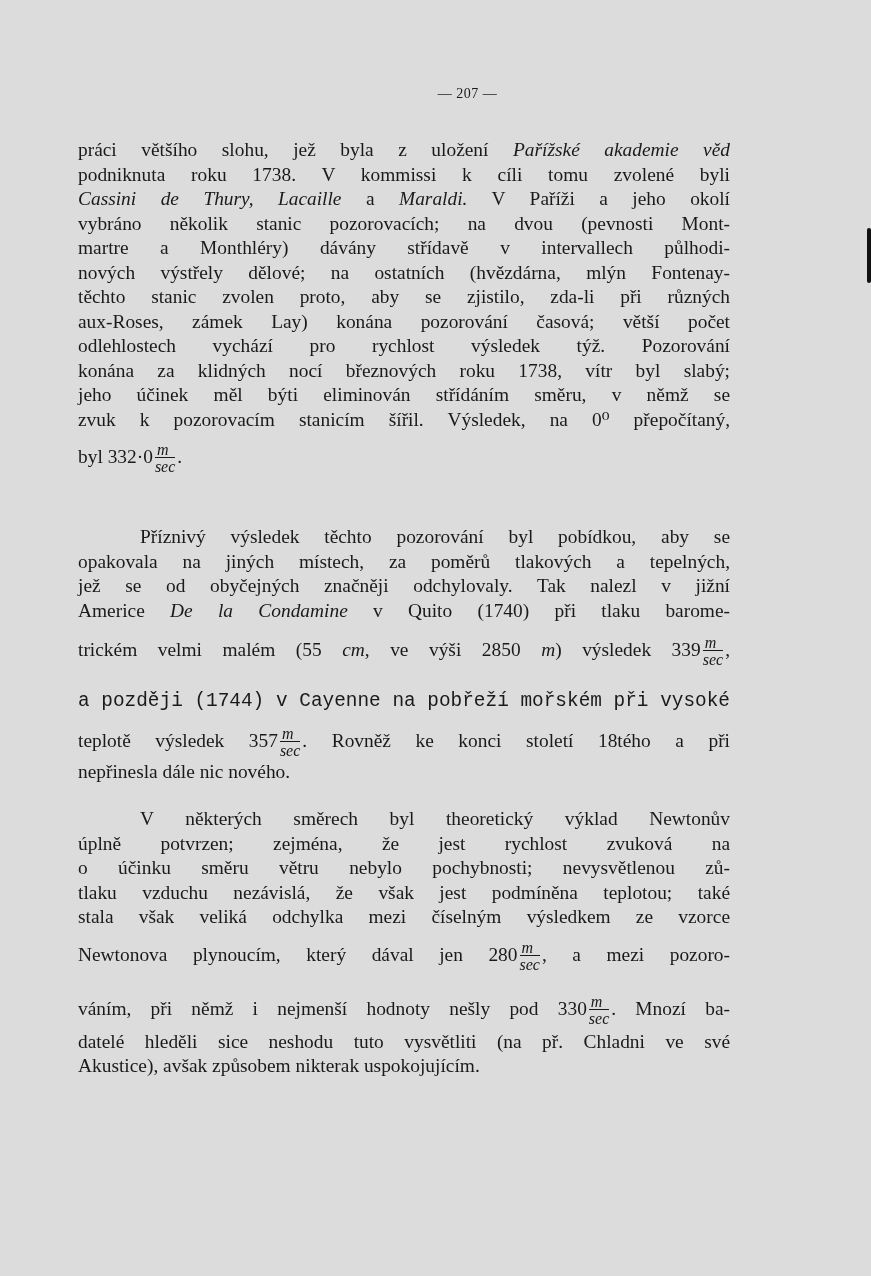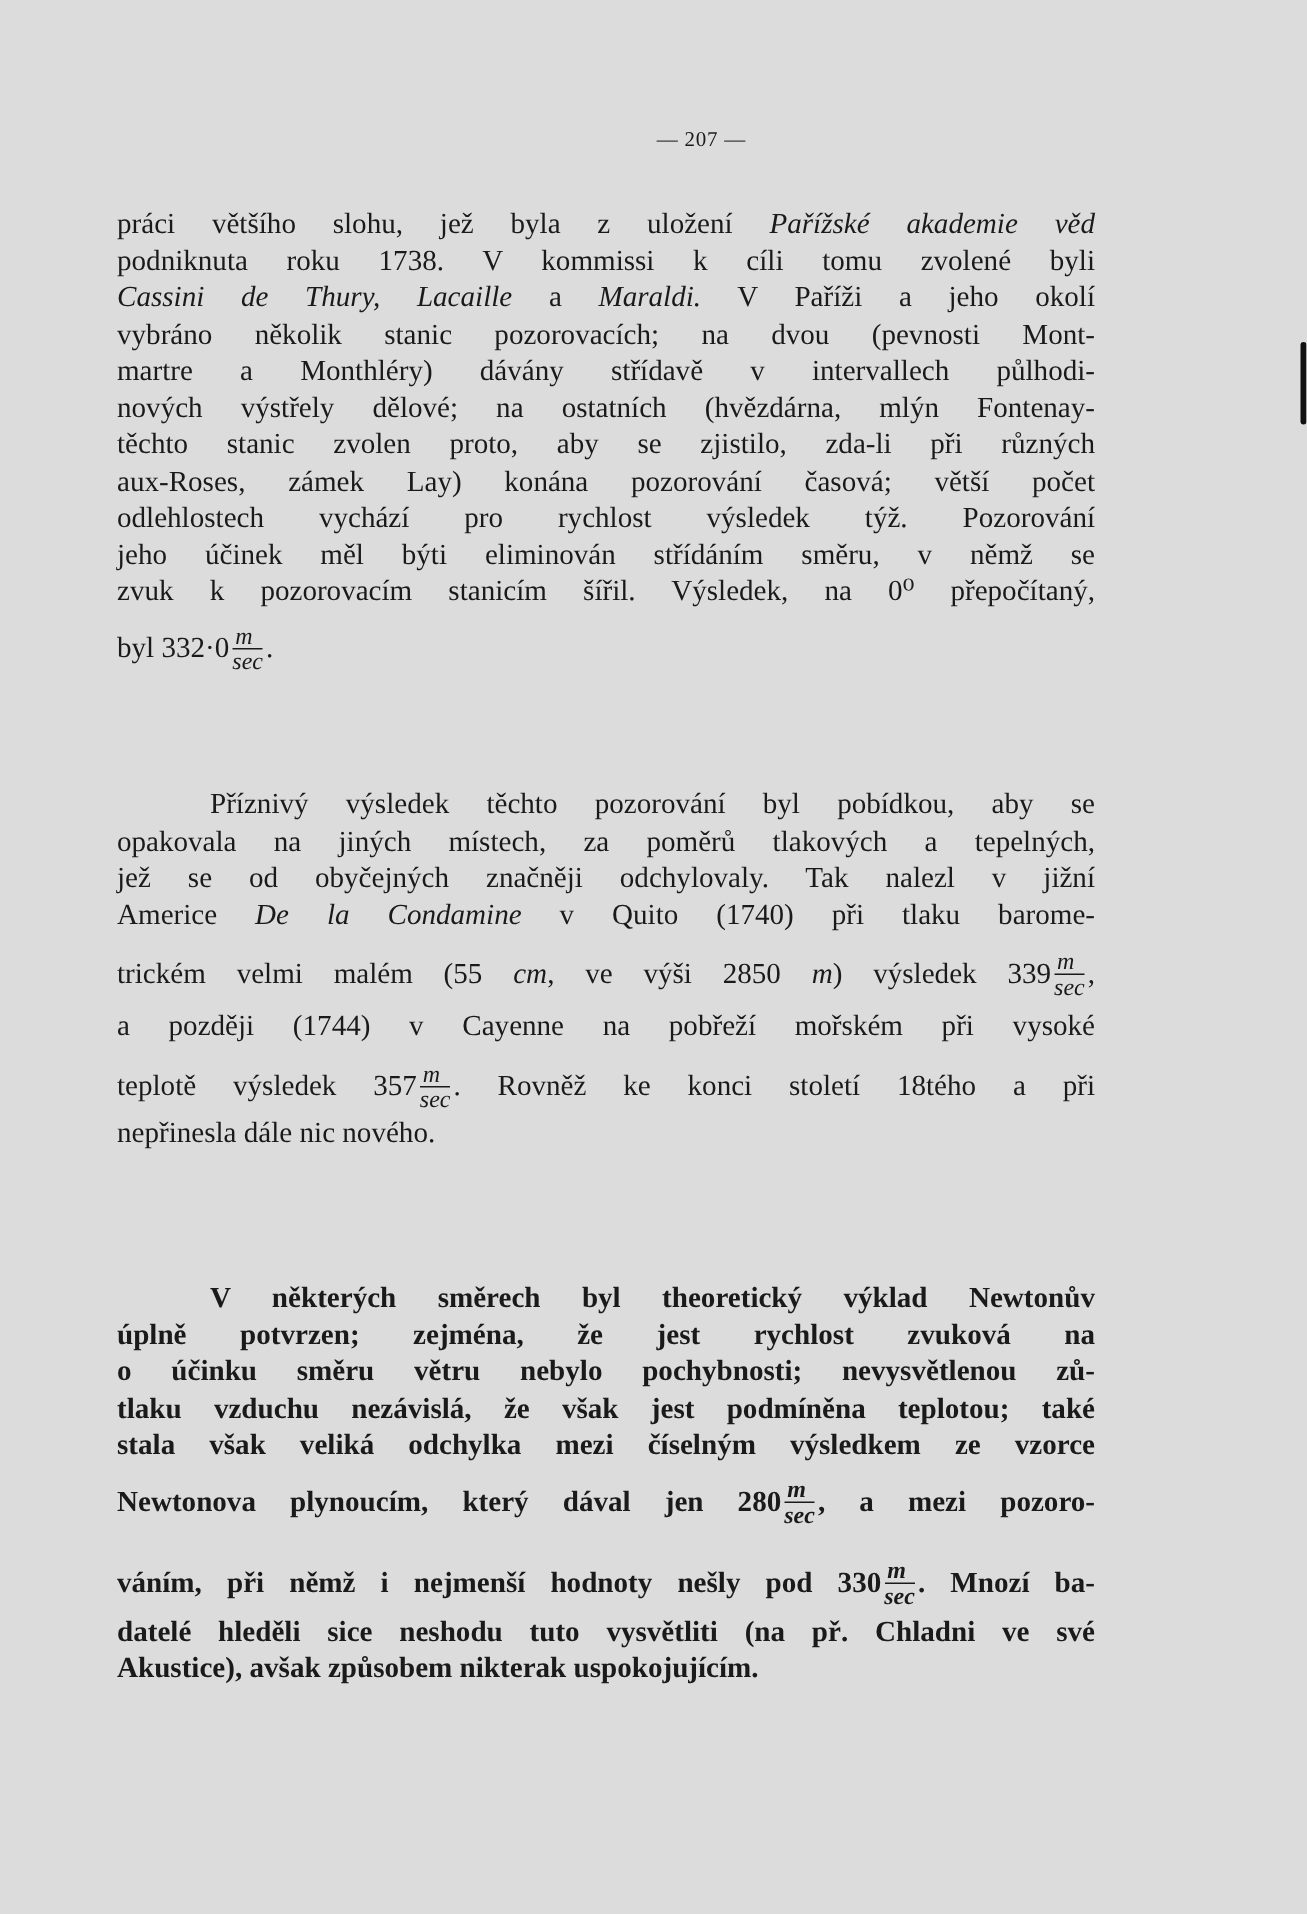--- a/index.html
+++ b/index.html
@@ -46,37 +46,38 @@
 <div class="text" style="top:138px;">
   <span class="line"><span>práci většího slohu, jež byla z uložení </span><i>Pařížské akademie věd</i></span>
   <span class="line">podniknuta roku 1738. V kommissi k cíli tomu zvolené byli</span>
   <span class="line"><i>Cassini de Thury, Lacaille</i><span> a </span><i>Maraldi.</i><span> V Paříži a jeho okolí</span></span>
   <span class="line">vybráno několik stanic pozorovacích; na dvou (pevnosti Mont-</span>
   <span class="line">martre a Monthléry) dávány střídavě v intervallech půlhodi-</span>
   <span class="line">nových výstřely dělové; na ostatních (hvězdárna, mlýn Fontenay-</span>
   <span class="line">těchto stanic zvolen proto, aby se zjistilo, zda-li při různých</span>
   <span class="line">aux-Roses, zámek Lay) konána pozorování časová; větší počet</span>
   <span class="line">odlehlostech vychází pro rychlost výsledek týž. Pozorování</span>
+  <span class="line">konána za klidných nocí březnových roku 1738, vítr byl slabý;</span>
   <span class="line">jeho účinek měl býti eliminován střídáním směru, v němž se</span>
   <span class="line">zvuk k pozorovacím stanicím šířil. Výsledek, na 0⁰ přepočítaný,</span>
   <span class="line last tall" style="margin-top:6px;"><span>byl 332·0</span><span class="frac"><span class="num">m</span><span class="den">sec</span></span><span>.</span></span>
 </div>
 
 <div class="text" style="top:525px;">
   <span class="line indent">Příznivý výsledek těchto pozorování byl pobídkou, aby se</span>
   <span class="line">opakovala na jiných místech, za poměrů tlakových a tepelných,</span>
   <span class="line">jež se od obyčejných značněji odchylovaly. Tak nalezl v jižní</span>
   <span class="line"><span>Americe </span><i>De la Condamine</i><span> v Quito (1740) při tlaku barome-</span></span>
   <span class="line tall" style="margin-top:8px;"><span>trickém velmi malém (55 </span><i>cm</i><span>, ve výši 2850 </span><i>m</i><span>) výsledek 339</span><span class="frac"><span class="num">m</span><span class="den">sec</span></span><span>,</span></span>
-  <span class="line" style="margin-top:4px;">a později (1744) v Cayenne na pobřeží mořském při vysoké</span>
+  <span class="line" style="margin-top:20px;font-family:Liberation Mono, monospace;">a později (1744) v Cayenne na pobřeží mořském při vysoké</span>
   <span class="line tall" style="margin-top:8px;"><span>teplotě výsledek 357</span><span class="frac"><span class="num">m</span><span class="den">sec</span></span><span>. Rovněž ke konci století 18tého a při</span></span>
   <span class="line last">nepřinesla dále nic nového.</span>
 </div>
 
-<div class="text" style="top:854px;font-weight:bold;">
+<div class="text" style="top:807px;">
   <span class="line indent">V některých směrech byl theoretický výklad Newtonův</span>
   <span class="line">úplně potvrzen; zejména, že jest rychlost zvuková na</span>
   <span class="line">o účinku směru větru nebylo pochybnosti; nevysvětlenou zů-</span>
   <span class="line">tlaku vzduchu nezávislá, že však jest podmíněna teplotou; také</span>
   <span class="line">stala však veliká odchylka mezi číselným výsledkem ze vzorce</span>
   <span class="line tall" style="margin-top:6px;"><span>Newtonova plynoucím, který dával jen 280</span><span class="frac"><span class="num">m</span><span class="den">sec</span></span><span>, a mezi pozoro-</span></span>
   <span class="line tall" style="margin-top:16px;"><span>váním, při němž i nejmenší hodnoty nešly pod 330</span><span class="frac"><span class="num">m</span><span class="den">sec</span></span><span>. Mnozí ba-</span></span>
   <span class="line" style="margin-top:2px;">datelé hleděli sice neshodu tuto vysvětliti (na př. Chladni ve své</span>
   <span class="line last">Akustice), avšak způsobem nikterak uspokojujícím.</span>
 </div>

